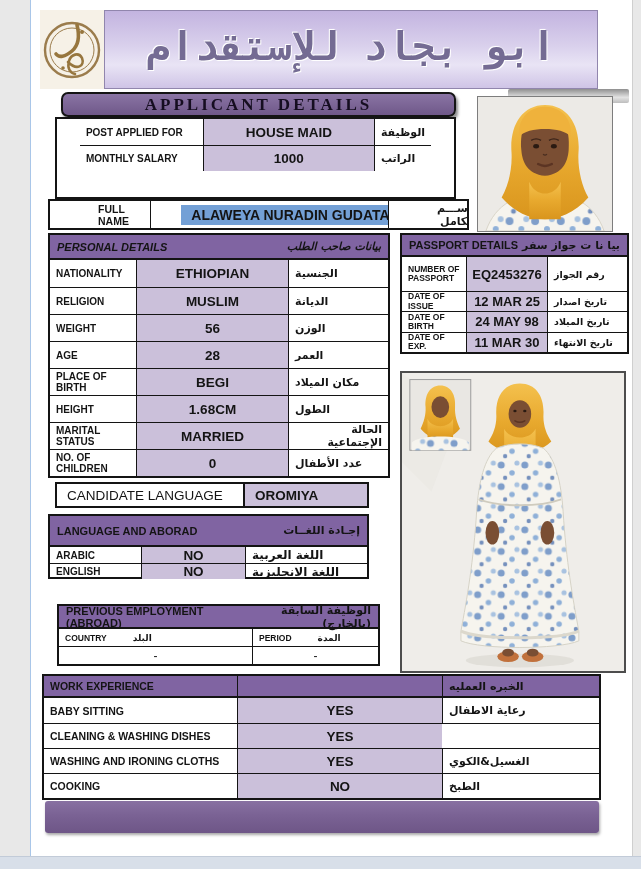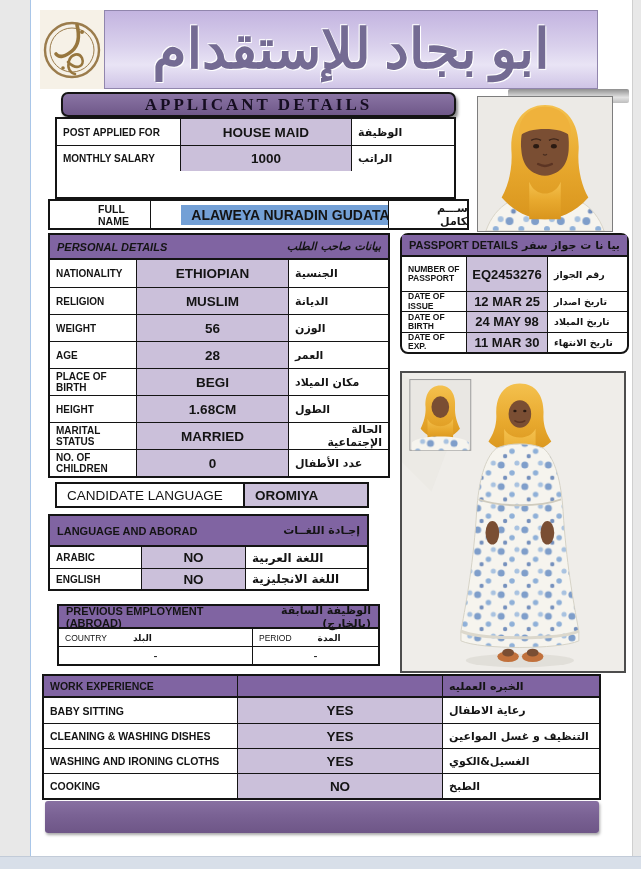--- a/index.html
+++ b/index.html
@@ -10,21 +10,21 @@
   .abs{position:absolute;box-sizing:border-box;}
   .page{left:30px;top:0;width:603px;height:856px;background:#fff;
         border-left:1px solid #A9C6E8;box-shadow:inset -1px 0 0 #cfcfcf;}
   .bottom-strip{left:0;top:856px;width:641px;height:13px;background:#D8DFE9;border-top:1px solid #c2cbd8;}
 
   
   .logo-box{left:40px;top:10px;width:64px;height:79px;background:#F6F1E7;display:flex;align-items:center;justify-content:center;}
   .banner{left:104px;top:10px;width:494px;height:79px;
           background:linear-gradient(180deg,#C3B4E0 0%,#D9D0EC 45%,#E9E4F5 70%,#CFC4E6 100%);
           border:1px solid #9186ad;display:flex;align-items:center;justify-content:center;}
-  .banner-text{direction:rtl;font-family:Liberation Serif, serif;font-weight:bold;font-size:55px;color:#746B93;
+  .banner-text{direction:rtl;font-family:Liberation Mono, monospace;font-weight:bold;font-size:40px;color:#746B93;
                text-shadow:0 0 2px #fff,1px 1px 0 #fff,-1px -1px 0 #fff;line-height:1;}
   .silver-bar{left:508px;top:89px;width:121px;height:14px;border-radius:2px;
               background:linear-gradient(180deg,#8f8f8f,#e3e3e3 60%,#bdbdbd);}
 
   .applicant-title{left:61px;top:92px;width:395px;height:25px;border:2px solid #141414;border-radius:7px;
                    background:linear-gradient(180deg,#8A74A4,#6F5889);
                    display:flex;align-items:center;justify-content:center;
                    font-family:"Liberation Serif",serif;font-weight:bold;font-size:17px;letter-spacing:3px;
                    color:#150d20;box-shadow:2px 3px 3px rgba(0,0,0,.45);}
 
@@ -37,77 +37,77 @@
   .tbody{flex:1;display:grid;}
   .trow{display:grid;border-top:1px solid #141414;}
   .trow:first-child{border-top:none;}
   .tcell{border-left:1px solid #141414;display:flex;align-items:center;padding:0 6px;overflow:hidden;}
   .tcell:first-child{border-left:none;}
   .lbl{font-weight:bold;font-size:10px;}
   .val{justify-content:center;background:#CBC0DA;font-weight:bold;font-size:13.5px;}
   .arc{justify-content:flex-end;direction:rtl;font-family:"DejaVu Sans",sans-serif;font-weight:bold;font-size:11px;}
 
   
-  .tbl-applicant{left:55px;top:117px;width:401px;height:82px;}
+  .tbl-applicant{left:55px;top:117px;width:401px;height:82px;align-items:center;}
   .tbl-applicant .tbody{grid-template-rows:repeat(3,1fr);}
   .tbl-applicant .trow{grid-template-columns:123px 171px 1fr;}
 
   .fullname-row{left:48px;top:199px;width:421px;height:31px;border:2px solid #141414;background:#fff;
                 display:grid;grid-template-columns:100px 238px 1fr;}
   .fullname-row .tcell{border-left:1px solid #141414;padding-left:48px;}
   .fullname-row .tcell:first-child{border-left:none;}
   .fn-label{font-weight:bold;font-size:10.5px;}
   .fn-value{justify-content:center;}
   .name-highlight{background:#73A0D6;font-weight:bold;font-size:14px;padding:2px 10px;white-space:nowrap;}
 
   
   .tbl-personal{left:48px;top:233px;width:342px;height:245px;}
   .tbl-personal .sec-head{height:23px;align-items:center;}
   .tbl-personal .sec-head .en{font-style:italic;}
   .tbl-personal .sec-head .ar-t{font-style:italic;}
   .tbl-personal .tbody{grid-template-rows:repeat(8,1fr);}
   .tbl-personal .trow{grid-template-columns:86px 152px 1fr;}
 
   
-  .tbl-passport{left:400px;top:233px;width:229px;height:121px;border-radius:8px;}
+  .tbl-passport{left:400px;top:233px;width:229px;height:121px;}
   .tbl-passport .sec-head{height:20px;}
   .tbl-passport .tbody{grid-template-rows:34px 1fr 1fr 1fr;}
   .tbl-passport .trow{grid-template-columns:64px 81px 1fr;}
   .tbl-passport .lbl{font-size:8.5px;line-height:1.1;}
   .tbl-passport .val{font-size:13px;}
   .tbl-passport .arc{font-size:9.5px;}
 
   
   .headshot{left:477px;top:96px;width:136px;height:136px;border:1px solid #7d7d7d;background:#EDEBE7;}
   .fullbody{left:400px;top:371px;width:226px;height:302px;border:2px solid #4d4d4d;background:#EFEDE9;}
   .headshot svg,.fullbody svg{display:block;width:100%;height:100%;}
 
   
   .candidate{left:55px;top:482px;width:314px;height:26px;border:2px solid #141414;background:#fff;
              display:grid;grid-template-columns:186px 1fr;}
   .cand-label{display:flex;align-items:center;padding-left:10px;font-size:13.5px;}
   .cand-value{display:flex;align-items:center;padding-left:10px;background:#CBC0DA;border-left:2px solid #141414;
               font-weight:bold;font-size:13.5px;}
 
   
-  .tbl-language{left:48px;top:514px;width:321px;height:77px;}
+  .tbl-language{left:48px;top:514px;width:321px;height:65px;}
   .tbl-language .sec-head{height:29px;}
   .tbl-language .tbody{grid-template-rows:repeat(2,1fr);}
   .tbl-language .trow{grid-template-columns:91px 104px 1fr;}
   .tbl-language .arc{font-size:12px;}
 
   
   .tbl-prevemp{left:57px;top:604px;width:323px;height:62px;}
   .tbl-prevemp .sec-head{height:21px;justify-content:flex-start;}
   .tbl-prevemp .tbody{grid-template-rows:17px 1fr;}
   .tbl-prevemp .trow{grid-template-columns:193px 1fr;}
   .pe-head-en{font-weight:bold;font-size:11px;}
   .pe-head-ar{font-family:"DejaVu Sans",sans-serif;font-weight:bold;font-size:11px;direction:rtl;}
   .pe-col{gap:26px;}
-  .pe-col .c-en{font-weight:normal;font-size:8.5px;}
+  .pe-col .c-en{font-weight:bold;font-size:8.5px;}
   .pe-col .c-ar{font-family:"DejaVu Sans",sans-serif;font-weight:bold;font-size:9px;}
   .pe-val{justify-content:center;font-size:12px;}
 
   
   .tbl-workexp{left:42px;top:674px;width:559px;height:126px;}
   .tbl-workexp .head-row{display:grid;grid-template-columns:193px 205px 1fr;background:#8064A2;
                          border-bottom:2px solid #141414;height:20px;flex:none;}
   .tbl-workexp .head-row .tcell{background:#8064A2;}
   .tbl-workexp .head-row .en{font-weight:bold;font-size:10.5px;}
   .tbl-workexp .tbody{grid-template-rows:repeat(4,1fr);}
@@ -378,21 +378,20 @@
   </div>
   <div class="tbody">
     <div class="trow">
       <div class="tcell lbl">BABY SITTING</div>
       <div class="tcell val">YES</div>
       <div class="tcell arc">رعاية الاطفال</div>
     </div>
     <div class="trow">
       <div class="tcell lbl">CLEANING &amp; WASHING DISHES</div>
       <div class="tcell val">YES</div>
-      <div class="tcell arc">التنظيف و غسل المواعين</div>
     </div>
     <div class="trow">
       <div class="tcell lbl">WASHING AND IRONING CLOTHS</div>
       <div class="tcell val">YES</div>
       <div class="tcell arc">الغسيل&amp;الكوي</div>
     </div>
     <div class="trow">
       <div class="tcell lbl">COOKING</div>
       <div class="tcell val">NO</div>
       <div class="tcell arc">الطبخ</div>

